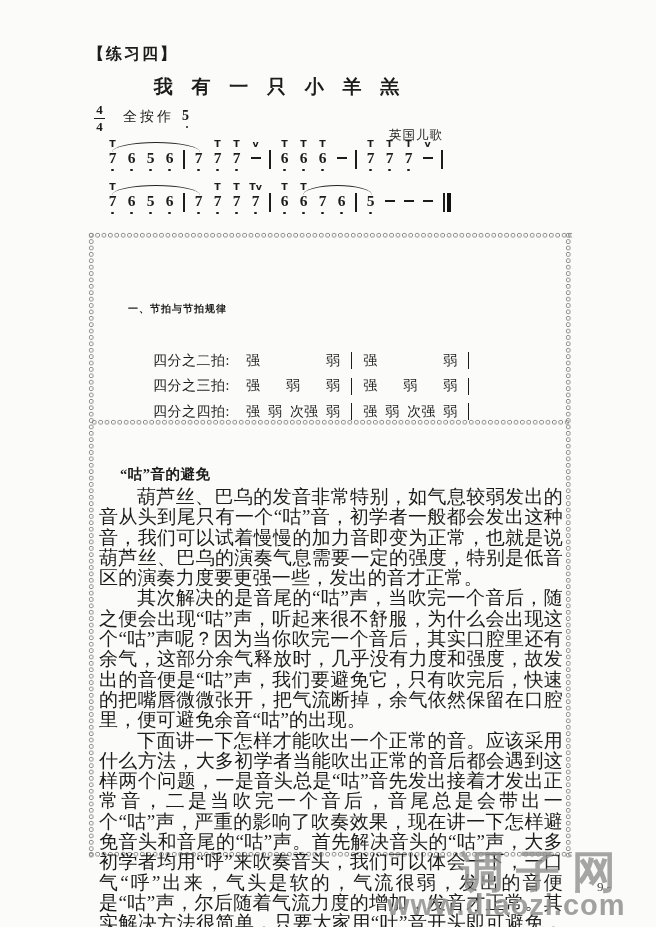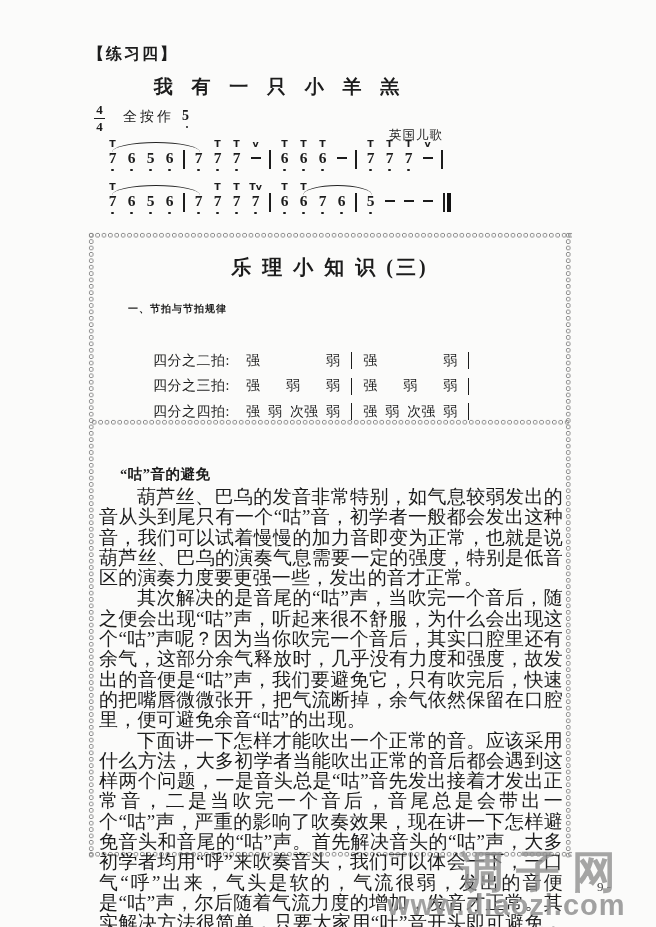--- a/index.html
+++ b/index.html
@@ -359,21 +359,20 @@
       <div class="slur" style="left: 200px; width: 69px;"></div>
     </div>
 
   <div class="ornate-box">
     <div class="edge top"></div>
     <div class="edge bottom"></div>
     <div class="edge left"></div>
     <div class="edge right"></div>
     <div class="edge divider"></div>
 
-    <div class="box-title theory-title">乐 理 小 知 识 (三)</div>
     <div class="theory-heading">一、节拍与节拍规律</div>
     <div class="beat-table">
         <div class="beat-row">
           <div class="beat-label">四分之二拍:</div>
           <div class="beat-measure">
             <span>强</span>
             <span>弱</span>
           </div>
           <div class="beat-sep"></div>
           <div class="beat-measure">

